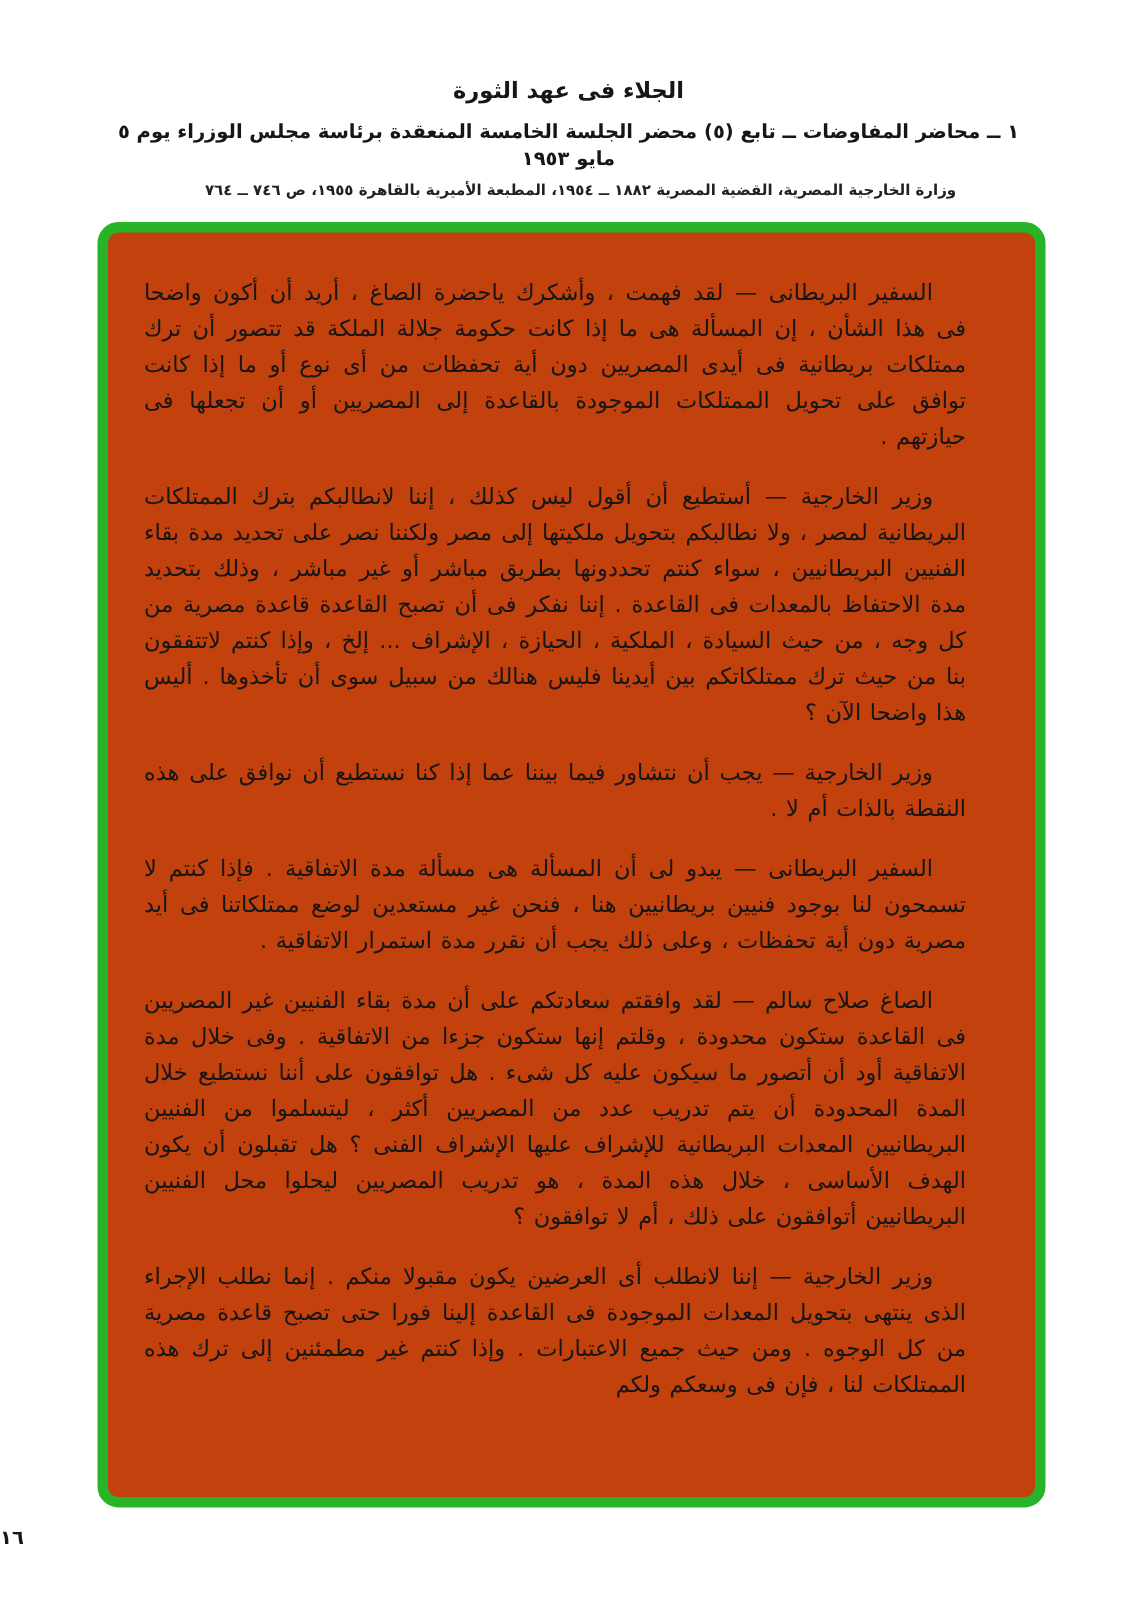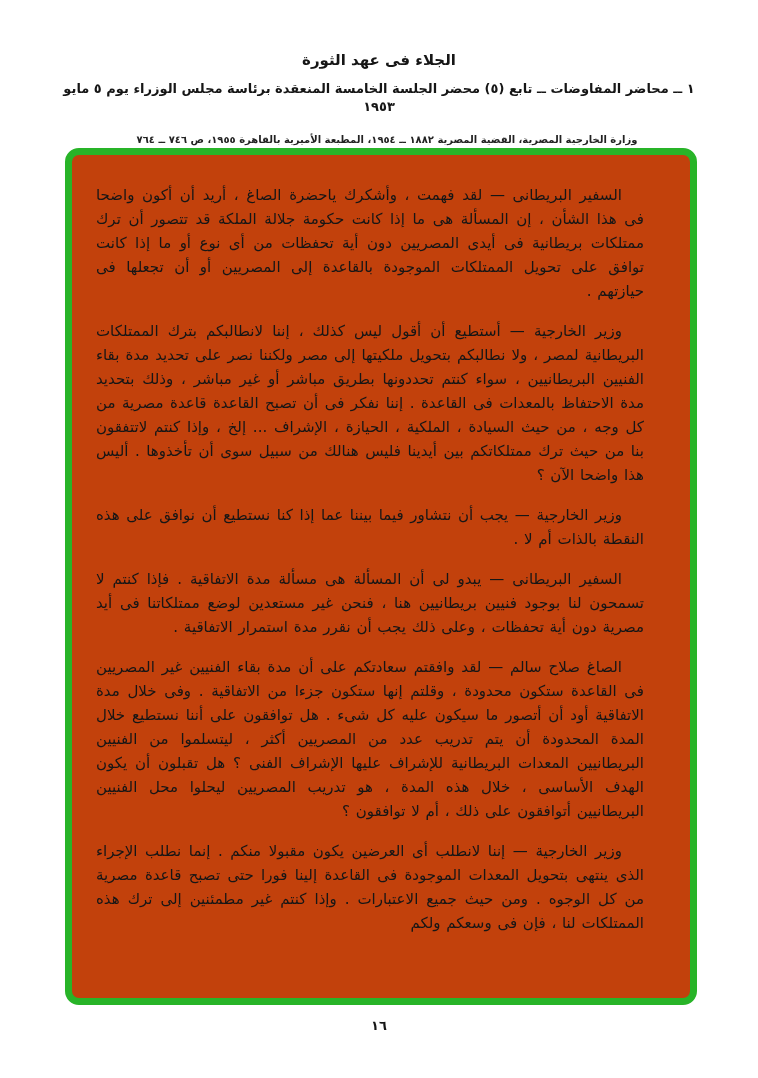--- a/index.html
+++ b/index.html
@@ -26,26 +26,26 @@
     font-size: 15px;
     font-weight: bold;
     line-height: 20px;
     letter-spacing: 0;
   }
   .doc-heading {
     font-size: 13px;
     font-weight: bold;
     margin-top: 10px;
     line-height: 18px;
-    padding: 0 55px;
+    padding: 0 70px;
   }
   .doc-source {
     font-size: 10px;
     font-weight: bold;
-    margin-top: 17px;
+    margin-top: 5px;
     line-height: 14px;
     color: #222222;
     padding-left: 16px;
   }
   
   .highlight-box {
     position: absolute;
     left: 65px;
     top: 148px;
     width: 632px;
@@ -67,21 +67,21 @@
     margin: 0 0 16px 0;
     text-indent: 22px; 
     word-spacing: 1px;
   }
   
   .page-number {
     position: absolute;
     left: 0;
     right: 0;
     top: 1018px;
-    text-align: center;
+    text-align: left;
     font-size: 13px;
     font-weight: bold;
     direction: rtl;
   }
 </style>
 </head>
 <body>
 
 <div class="page">
 

